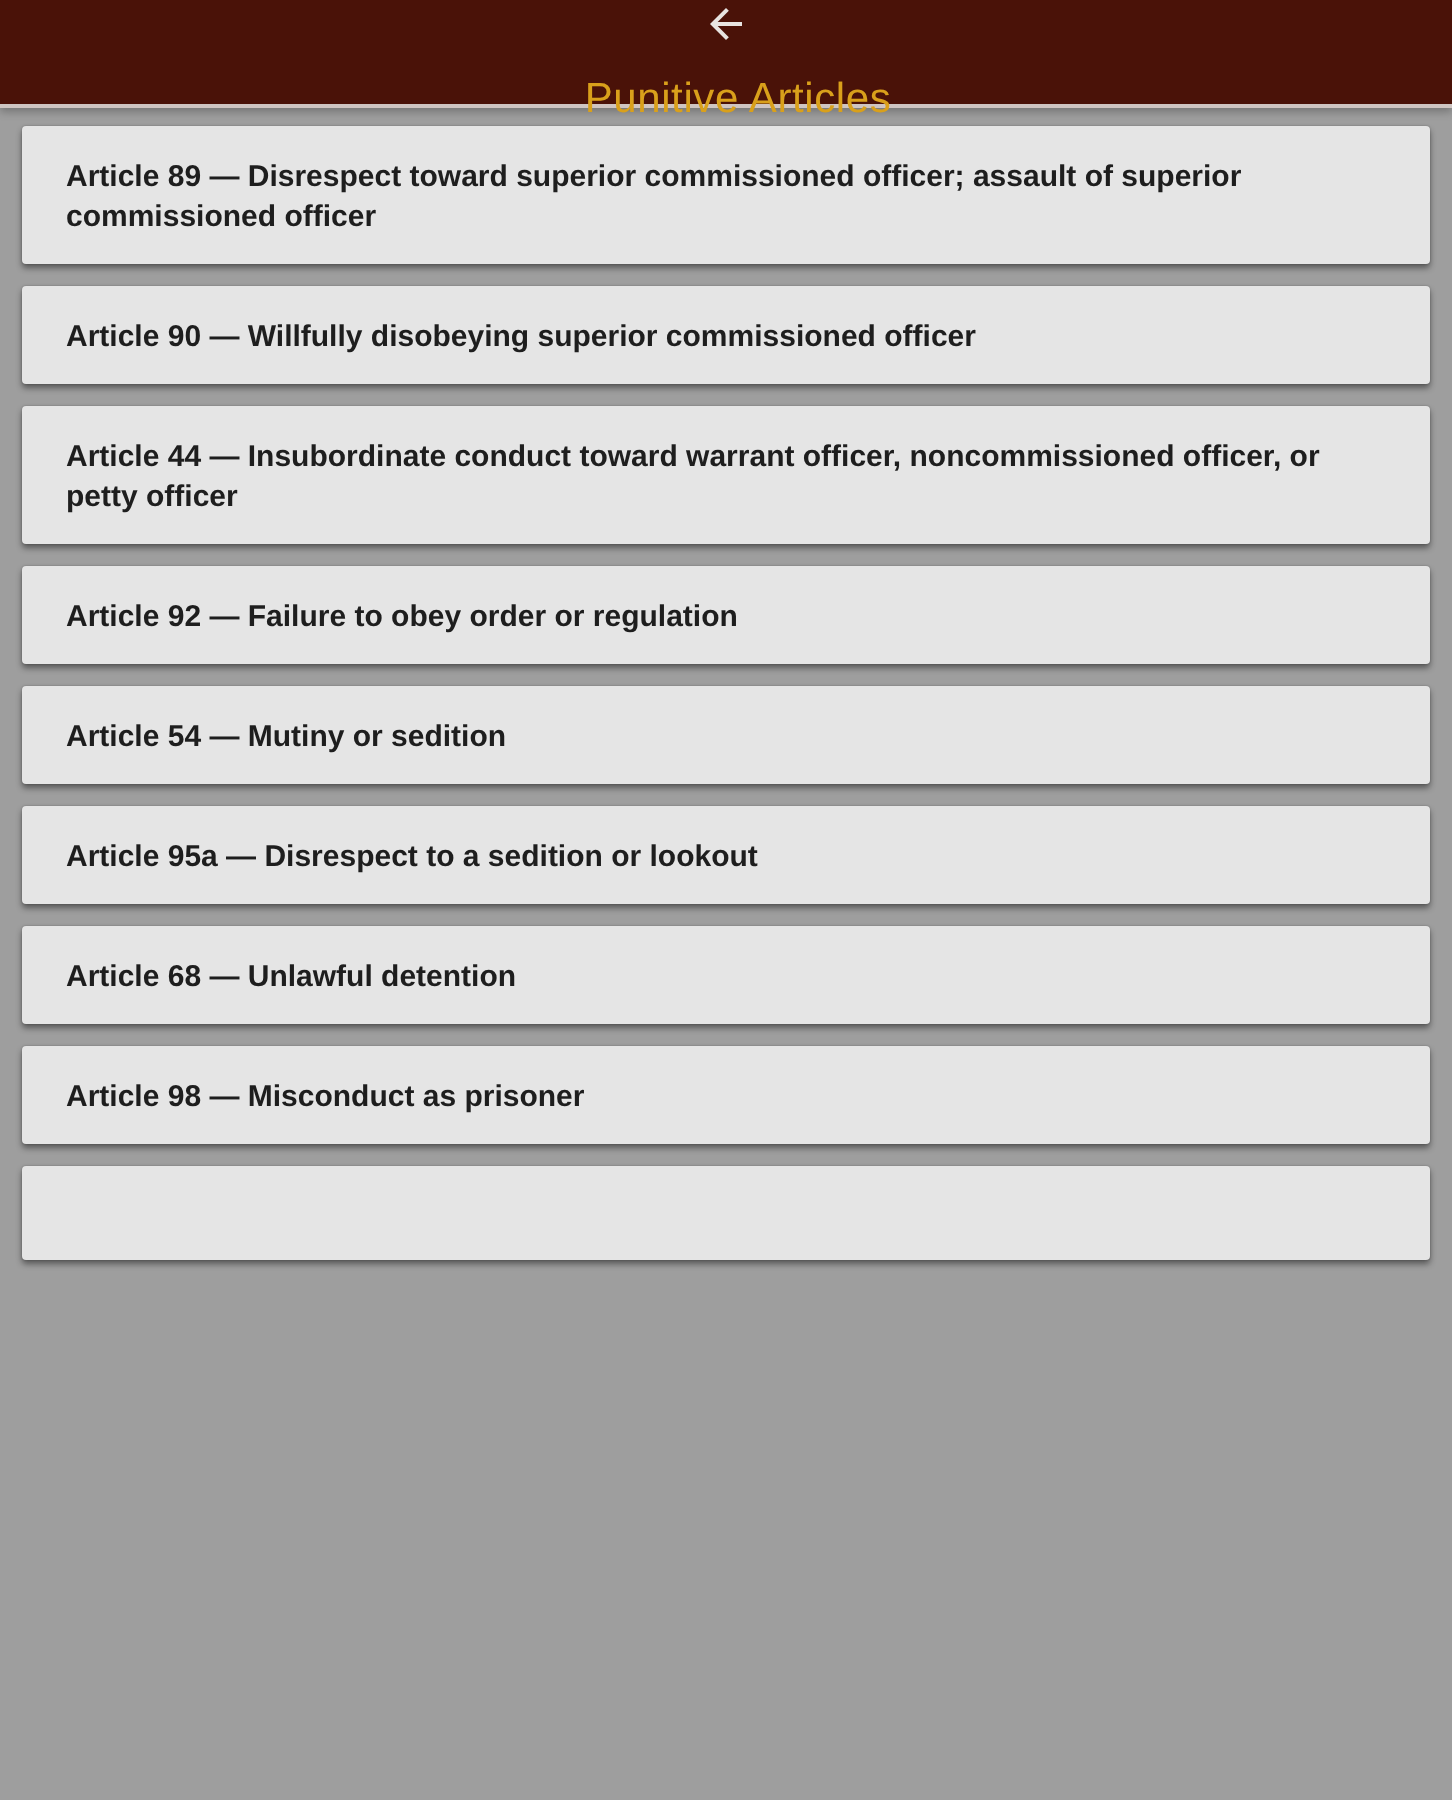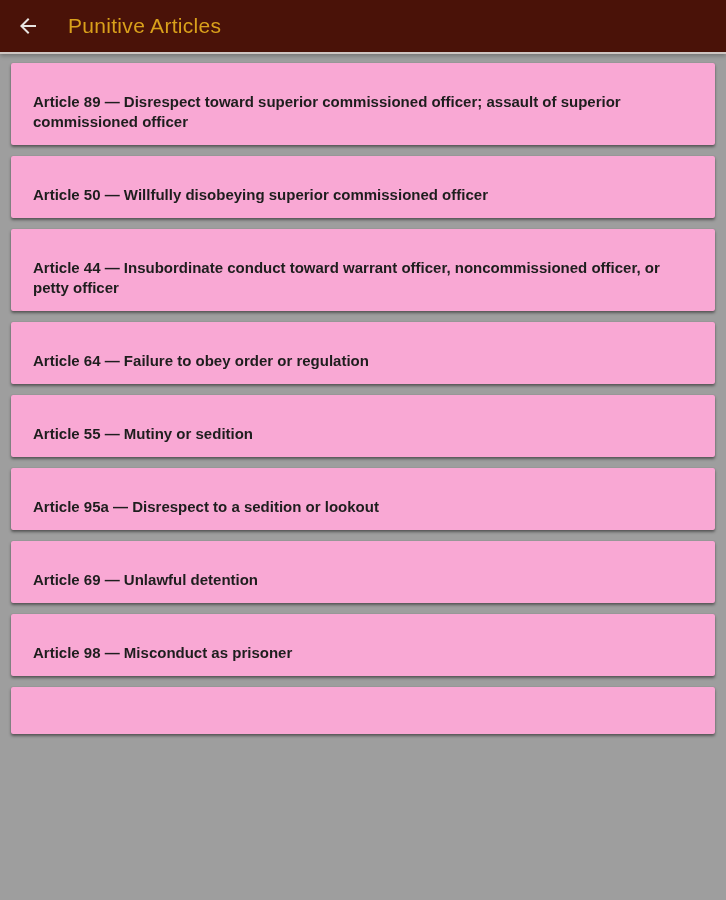--- a/index.html
+++ b/index.html
@@ -17,20 +17,21 @@
   }
   .appbar {
     height: 52px;
     background: #4a1208;
     display: flex;
     align-items: center;
     border-bottom: 2px solid #cfc5c2;
     box-shadow: 0 2px 4px rgba(0,0,0,0.25);
     position: relative;
     z-index: 2;
+    flex-direction: column;
   }
   .back-btn {
     width: 56px;
     height: 52px;
     background: transparent;
     border: none;
     padding: 0;
     display: flex;
     align-items: center;
     justify-content: center;
@@ -50,27 +51,27 @@
     line-height: 52px;
   }
   .list {
     padding: 9px 11px 0 11px;
     display: flex;
     flex-direction: column;
     gap: 11px;
   }
   .card {
     box-sizing: border-box;
-    background: #f9a8d4;
+    background: #e5e5e5;
     border-radius: 2px;
     box-shadow: 0 2px 3px rgba(0,0,0,0.45), 0 0 1px rgba(0,0,0,0.25);
     min-height: 47px;
     display: flex;
     align-items: center;
-    padding: 29px 20px 13px 22px;
+    padding: 16px 20px 13px 22px;
     cursor: pointer;
   }
   .card-label {
     font-size: 15px;
     font-weight: 700;
     line-height: 20px;
     color: #1e1e1e;
     white-space: pre-wrap;
   }
 </style>
@@ -89,45 +90,45 @@
     </button>
     <h1 class="appbar-title">Punitive Articles</h1>
   </header>
 
   <main class="list" id="article-list">
     <div class="card">
       <span class="card-label">Article 89 — Disrespect toward superior commissioned officer; assault of superior commissioned officer</span>
     </div>
 
     <div class="card">
-      <span class="card-label">Article 50 — Willfully disobeying superior commissioned officer</span>
+      <span class="card-label">Article 90 — Willfully disobeying superior commissioned officer</span>
     </div>
 
     <div class="card">
       <span class="card-label">Article 44 — Insubordinate conduct toward warrant officer, noncommissioned officer, or petty officer</span>
     </div>
 
     <div class="card">
-      <span class="card-label">Article 64 — Failure to obey order or regulation</span>
+      <span class="card-label">Article 92 — Failure to obey order or regulation</span>
     </div>
 
 
 
     <div class="card">
-      <span class="card-label">Article 55 — Mutiny or sedition</span>
+      <span class="card-label">Article 54 — Mutiny or sedition</span>
     </div>
 
 
     <div class="card">
       <span class="card-label">Article 95a — Disrespect to a sedition or lookout</span>
     </div>
 
 
     <div class="card">
-      <span class="card-label">Article 69 — Unlawful detention</span>
+      <span class="card-label">Article 68 — Unlawful detention</span>
     </div>
 
     <div class="card">
       <span class="card-label">Article 98 — Misconduct as prisoner</span>
     </div>
 
 
     <div class="card">
       <span class="card-label"></span>
     </div>

